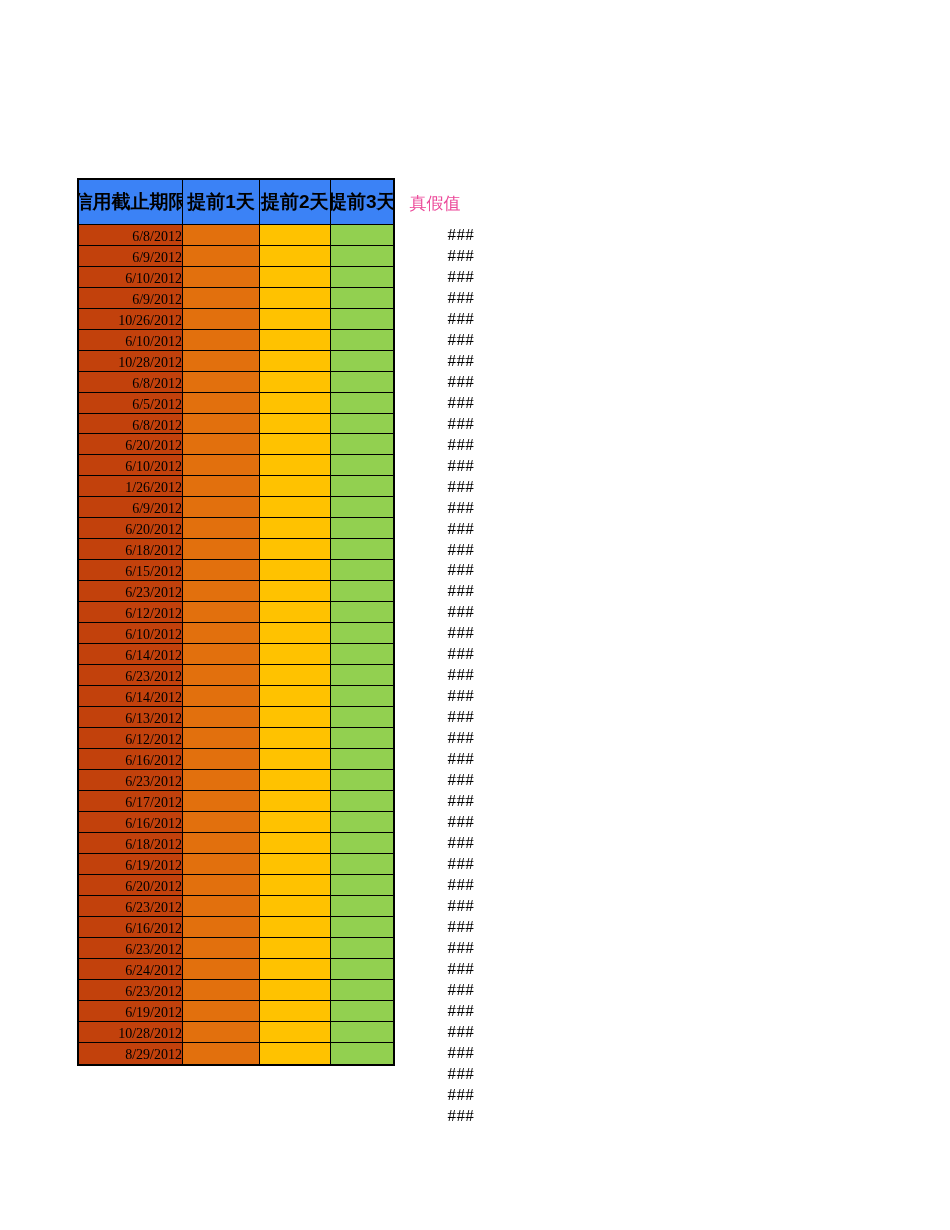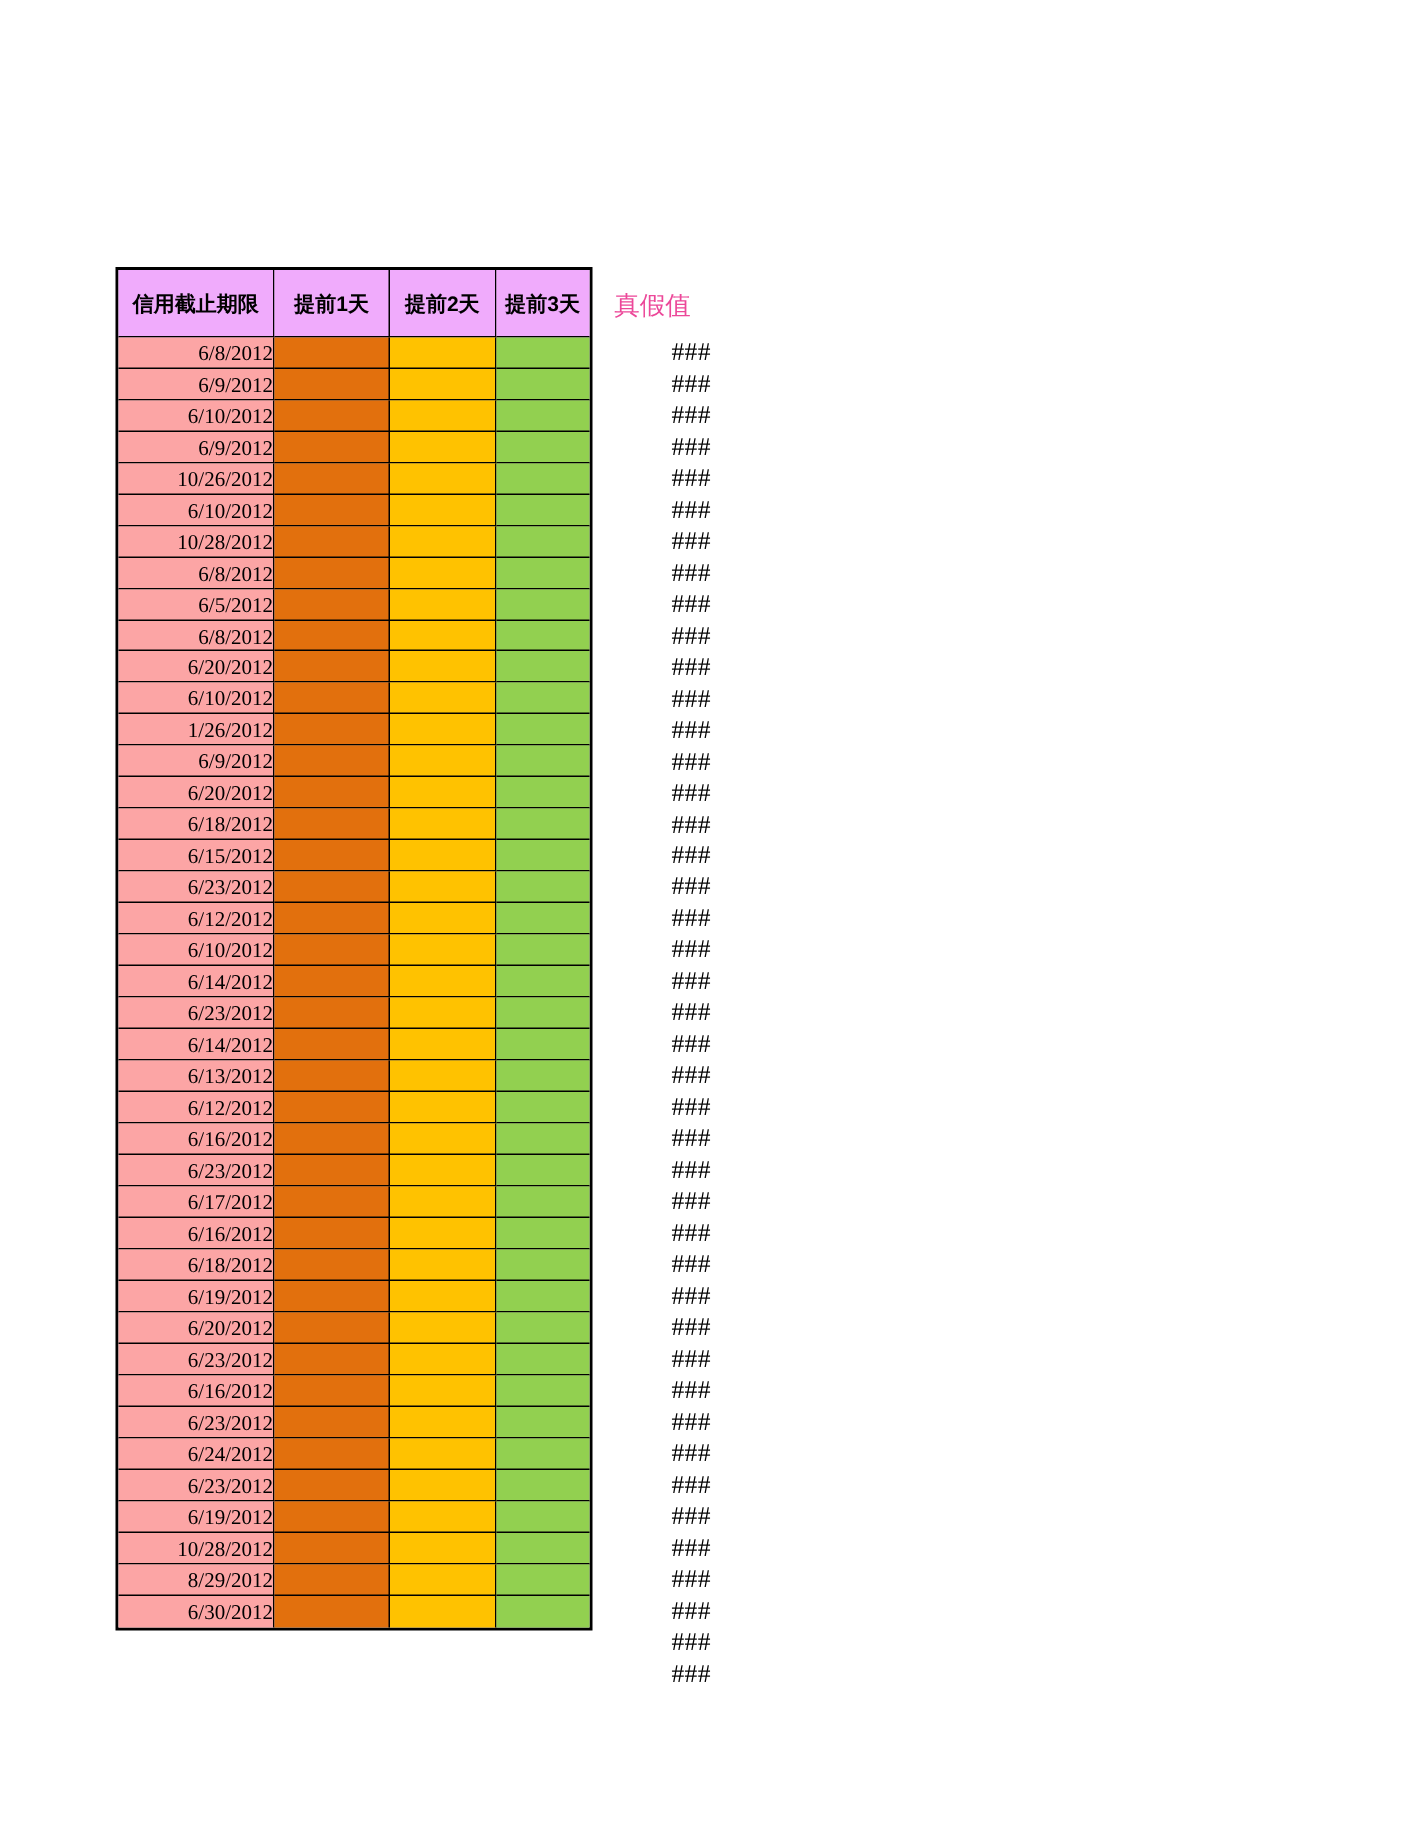--- a/index.html
+++ b/index.html
@@ -19,27 +19,27 @@
     position:absolute;
     left:77px; top:177.8px;
     width:318px;
     border:2px solid #000000;
     box-sizing:border-box;
     background:#FFFFFF;
   }
   .hdr-row { display:flex; height:45px; }
   .hdr {
     box-sizing:border-box;
-    background:#f0abfc;
+    background:#3b82f6;
     border-right:1px solid #000000;
     border-bottom:1px solid #000000;
     display:flex; align-items:center; justify-content:center;
     font-family:"Liberation Sans", sans-serif;
     font-weight:bold;
-    font-size:14px;
+    font-size:19px;
     color:#000000;
     line-height:1;
     padding-left:0;
     white-space:nowrap;
     overflow:hidden;
   }
   .hdr:last-child { border-right:none; }
 
   .row { display:flex; height:20.977px; }
   .cell {
@@ -55,21 +55,21 @@
     overflow:hidden;
   }
   .cell:last-child { border-right:none; }
   .row:last-child .cell { border-bottom:none; }
 
   .h-deadline, .c-deadline { width:104px; }
   .h-d1, .c-d1 { width:77.1px; }
   .h-d2, .c-d2 { width:70.5px; }
   .h-d3, .c-d3 { width:62.4px; }
 
-  .c-deadline { background:#fca5a5; justify-content:flex-end; padding-right:0px; }
+  .c-deadline { background:#c2410c; justify-content:flex-end; padding-right:0px; }
   .c-d1 { background:#E2700D; }
   .c-d2 { background:#FFC200; }
   .c-d3 { background:#92D050; }
 
   
   .side {
     position:absolute;
     left:397px; top:177px;
     width:78px;
   }
@@ -340,26 +340,20 @@
    <div class="cell c-d1"></div>
    <div class="cell c-d2"></div>
    <div class="cell c-d3"></div>
   </div>
   <div class="row">
    <div class="cell c-deadline">8/29/2012</div>
    <div class="cell c-d1"></div>
    <div class="cell c-d2"></div>
    <div class="cell c-d3"></div>
   </div>
-  <div class="row">
-   <div class="cell c-deadline">6/30/2012</div>
-   <div class="cell c-d1"></div>
-   <div class="cell c-d2"></div>
-   <div class="cell c-d3"></div>
-  </div>
  </div>
 
  <div class="side">
   <div class="side-hdr">真假值</div>
   <div class="side-cell">###</div>
   <div class="side-cell">###</div>
   <div class="side-cell">###</div>
   <div class="side-cell">###</div>
   <div class="side-cell">###</div>
   <div class="side-cell">###</div>

